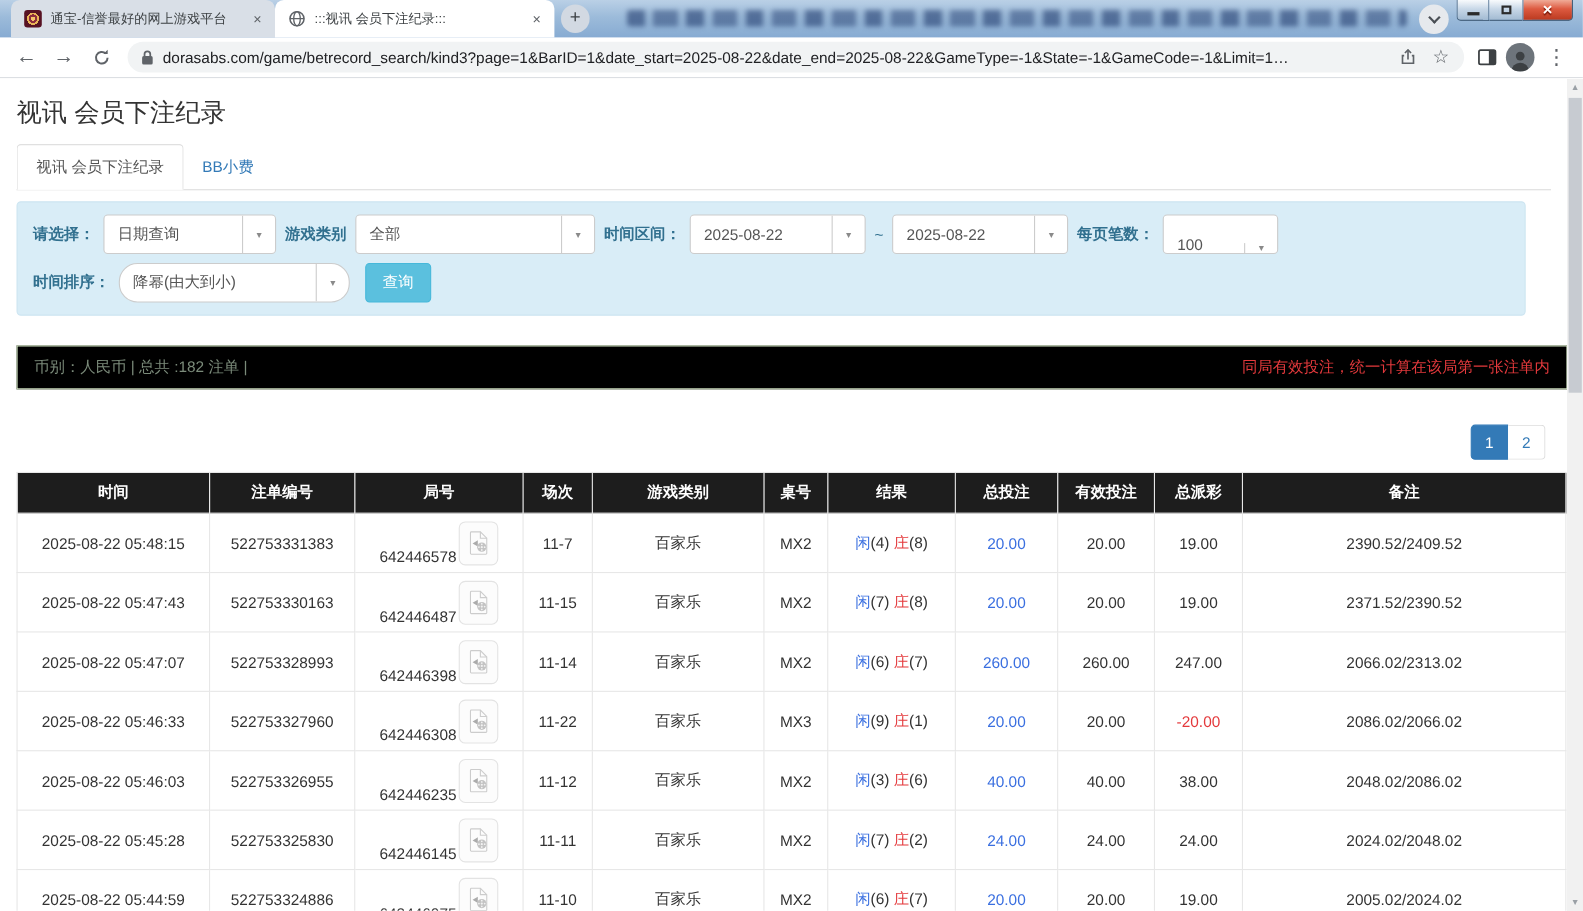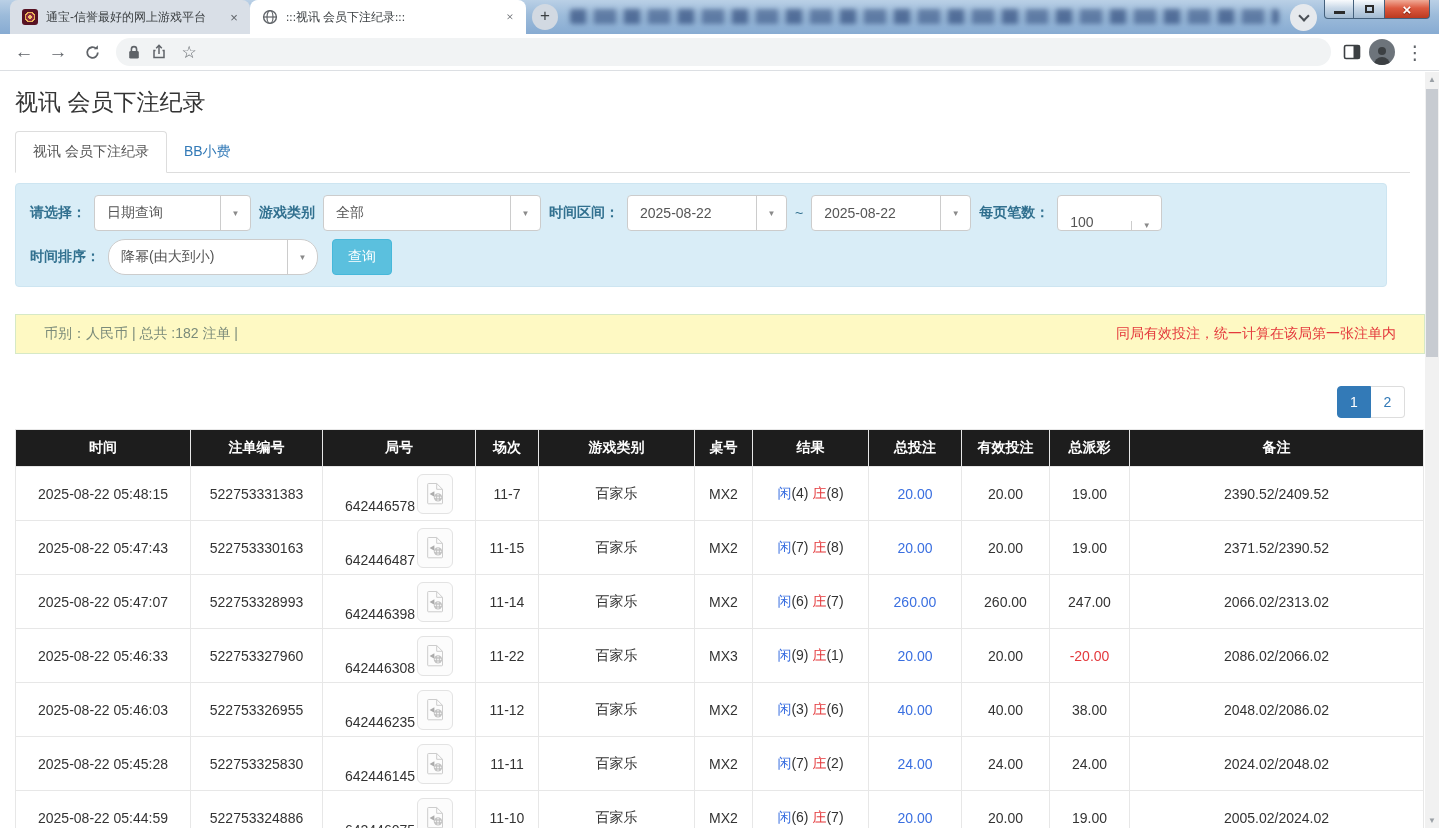--- a/index.html
+++ b/index.html
@@ -10,21 +10,21 @@
   .titlebar { position:relative; height:34px;
     background:linear-gradient(180deg,#bad0e6 0%,#9cbbda 45%,#87abd2 100%);padding-left:36px; }
   .titlebar-blur { position:absolute; top:9px; left:570px; right:160px; height:15px;
     background:repeating-linear-gradient(90deg,rgba(22,48,100,.55) 0 16px,rgba(22,48,100,.05) 16px 24px,rgba(22,48,100,.45) 24px 46px,rgba(22,48,100,.05) 46px 54px);
     filter:blur(2.5px); border-radius:3px; }
   .tabstrip { position:absolute; left:10px; bottom:0; display:flex; align-items:flex-end; height:34px; }
   .btab { height:34px; display:flex; align-items:center; gap:8px; padding:0 8px 0 12px;
     border-radius:8px 8px 0 0; font-size:12px; color:#3c4043; }
   .btab .btab-title { white-space:nowrap; overflow:hidden; text-overflow:ellipsis; flex:1; }
   .btab.inactive { width:240px; background:#d9dfe7; }
-  .btab.active { width:276px; background:#ffffff;font-family:Liberation Serif, serif; }
+  .btab.active { width:254px; background:#ffffff; }
   .btab-close { width:16px; height:16px; border-radius:50%; display:flex; align-items:center;
     justify-content:center; font-size:13px; color:#5f6368; flex:0 0 auto; }
   .favicon1 { width:16px; height:16px; border-radius:3px; flex:0 0 auto;
     background:radial-gradient(circle at 50% 50%,#f3c468 0 2px,#8d2c3c 2px 4px,#e9b457 4px 5.5px,#571223 5.5px); }
   .globe { width:16px; height:16px; flex:0 0 auto; }
   .newtab-btn { width:26px; height:26px; margin:0 0 4px 6px; border-radius:50%;
     background:#d2d9e2; color:#3c4043; font-size:17px; line-height:24px; text-align:center; }
   .tab-search { position:absolute; top:4px; right:122px; width:27px; height:27px; border-radius:50%;
     background:#e6e9ed; display:flex; align-items:center; justify-content:center; }
   .tab-search i { width:8px; height:8px; border-left:2px solid #4a4f55; border-bottom:2px solid #4a4f55;
@@ -79,22 +79,22 @@
   .combo { display:inline-flex; background:#fff; border:1px solid #ccc; border-radius:4px;
     height:36px; overflow:hidden; }
   .combo-text { display:flex; align-items:center; padding:0 12px; font-size:14px; color:#555; flex:1; white-space:nowrap; }
   .combo-caret { width:30px; border-left:1px solid #ccc; display:flex; align-items:center;
     justify-content:center; color:#8a8a8a; font-size:8px; }
   .w-select  { width:157px; } .w-game { width:218px; } .w-date { width:160px; }
   .w-per { width:105px;align-items:flex-end; } .w-sort { width:210px;border-radius:17px; }
   .btn-search { height:36px; padding:0 15px; background:#5bc0de; border:1px solid #46b8da;
     border-radius:4px; color:#fff; font-size:14px; margin-left:6px; }
 
-  .summary-bar { margin-top:27px; height:40px; background:#fef9c3; border:1px solid #d6e9c6;
-    display:flex; align-items:center; justify-content:space-between; padding:0 28px; font-size:14px; }
+  .summary-bar { margin-top:27px; height:40px; background:#000000; border:1px solid #d6e9c6;
+    display:flex; align-items:center; justify-content:space-between; padding:0 15px; font-size:14px; }
   .summary-left { color:#7b8b7a; }
   .summary-right { color:#e4393c; }
 
   .pagination { margin:32px 20px 0 0; display:flex; justify-content:flex-end; }
   .page-btn { width:34px; height:32px; display:flex; align-items:center; justify-content:center;
     font-size:14px; border:1px solid #ddd; background:#fff; color:#337ab7; }
   .page-btn.active { background:#337ab7; border-color:#337ab7; color:#fff; border-radius:4px 0 0 4px; }
   .page-btn.last { border-left:none; border-radius:0 4px 4px 0; }
 
   table.bet-table { margin-top:11px; width:1409px; border-collapse:collapse; table-layout:fixed; }
@@ -154,20 +154,21 @@
     <svg width="17" height="17" viewBox="0 0 17 17">
       <path d="M13.8 8.5a5.3 5.3 0 1 1-1.6-3.8" fill="none" stroke="#5f6368" stroke-width="1.8"></path>
       <path d="M13.9 1.2v4h-4z" fill="#5f6368"></path>
     </svg>
   </div>
   <div class="omnibox">
     <svg width="12" height="15" viewBox="0 0 12 15">
       <rect x="1.2" y="6" width="9.6" height="7.6" rx="1.4" fill="#5f6368"></rect>
       <path d="M3.4 6V4.2a2.6 2.6 0 0 1 5.2 0V6" fill="none" stroke="#5f6368" stroke-width="1.6"></path>
     </svg>
+    <span class="url">dorasabs.com/game/betrecord_search/kind3?page=1&amp;BarID=1&amp;date_start=2025-08-22&amp;date_end=2025-08-22&amp;GameType=-1&amp;State=-1&amp;GameCode=-1&amp;Limit=1…</span>
     <span class="pill-ic">
       <svg width="16" height="16" viewBox="0 0 16 16">
         <path d="M4.5 6.5H3v7h10v-7h-1.5" fill="none" stroke="#5f6368" stroke-width="1.5"></path>
         <line x1="8" y1="10" x2="8" y2="1.8" stroke="#5f6368" stroke-width="1.5"></line>
         <path d="M5.2 4.2 8 1.4l2.8 2.8" fill="none" stroke="#5f6368" stroke-width="1.5"></path>
       </svg>
     </span>
     <span class="pill-ic">☆</span>
   </div>
   <span class="pill-ic">

